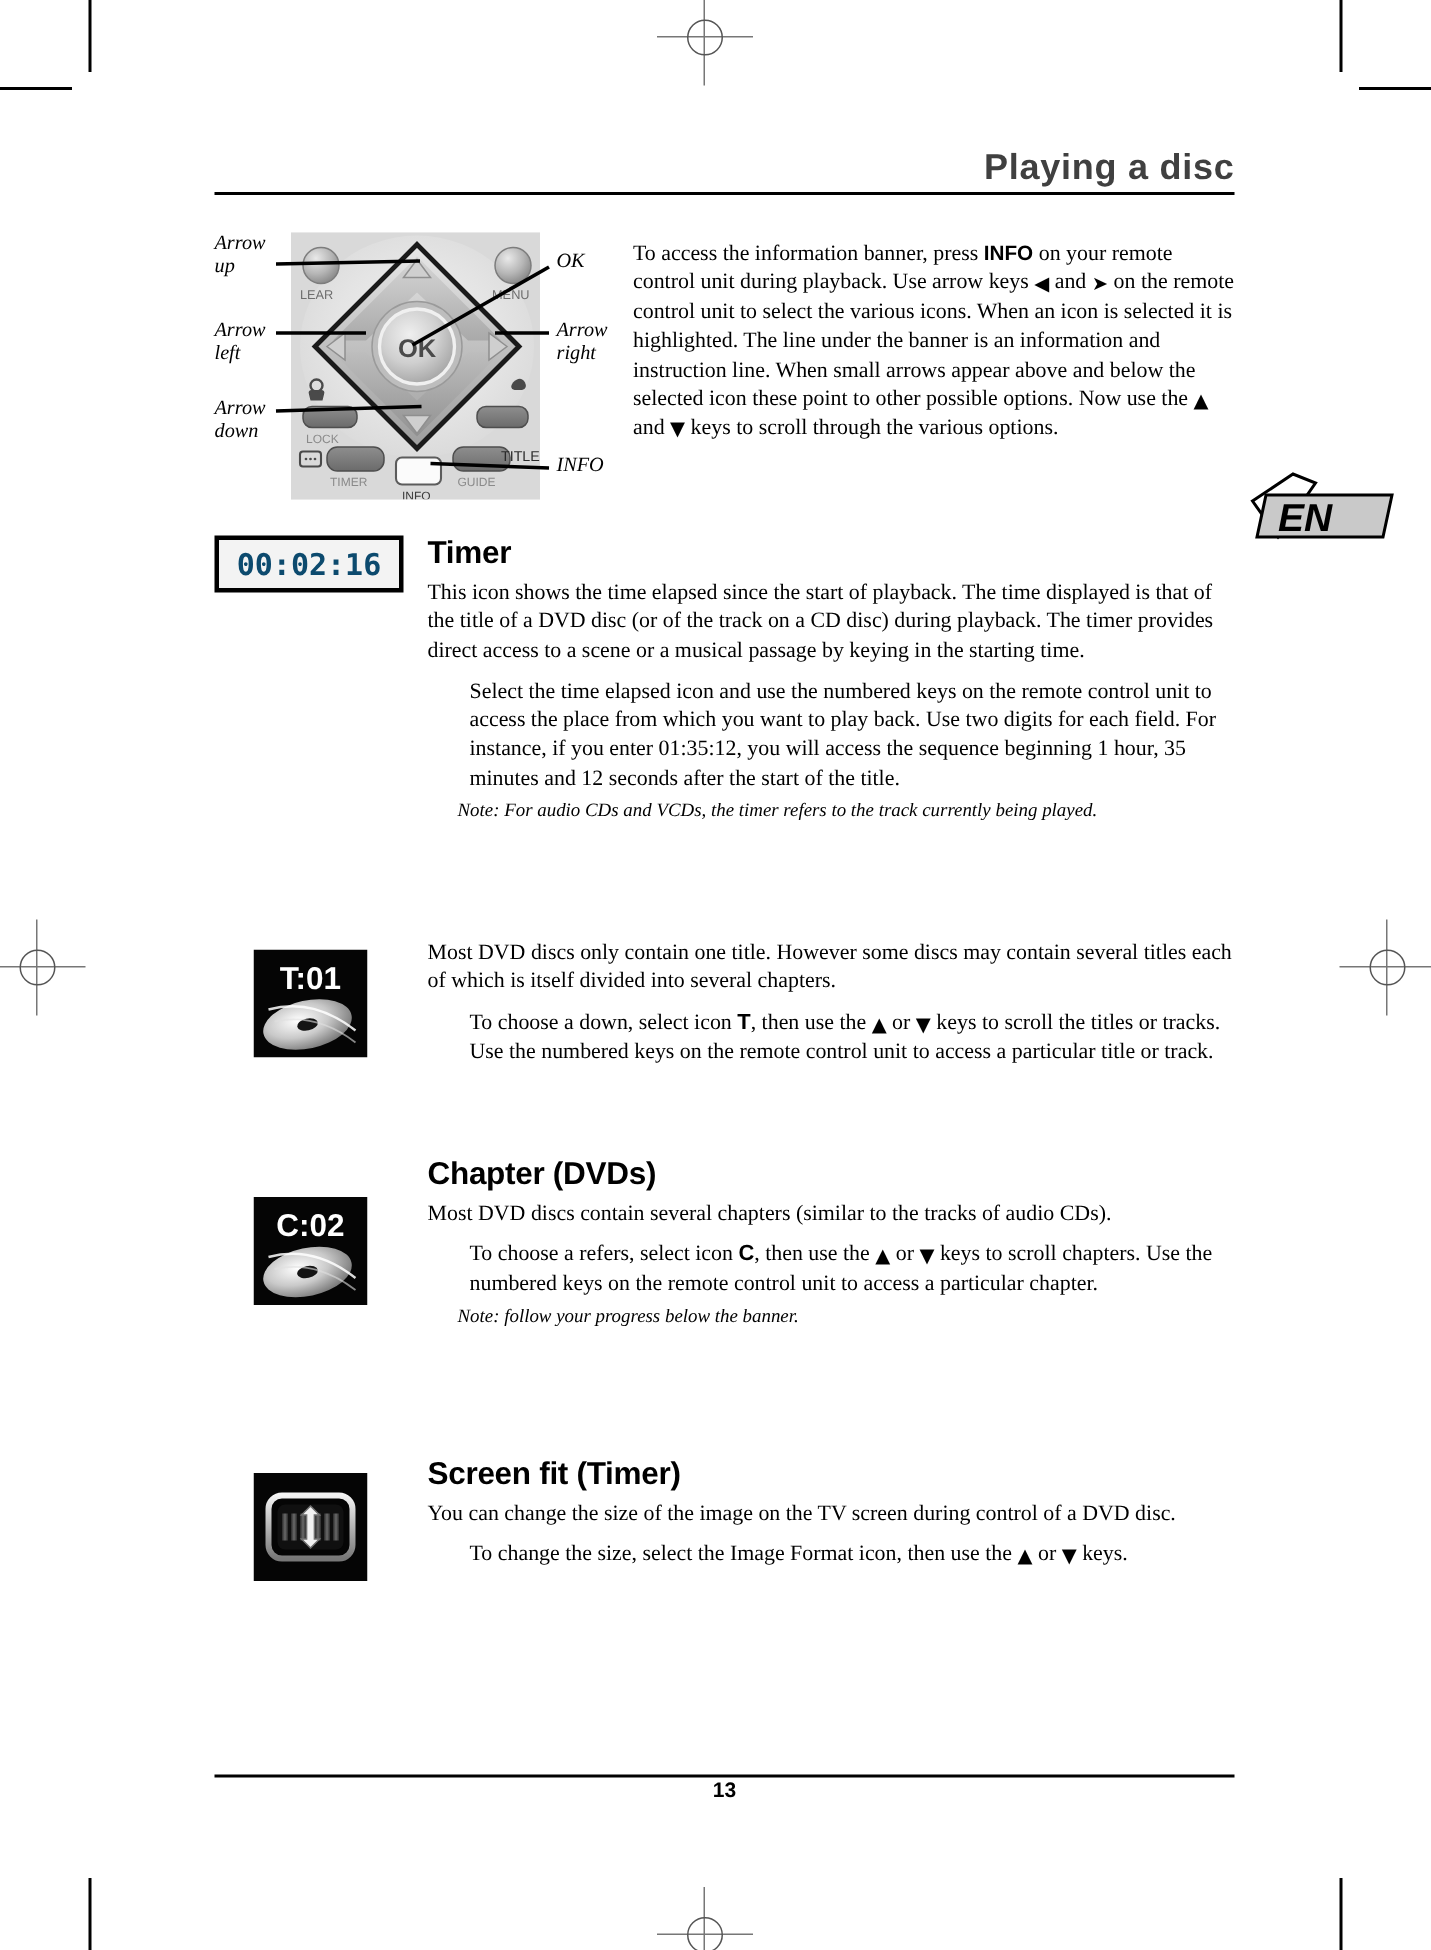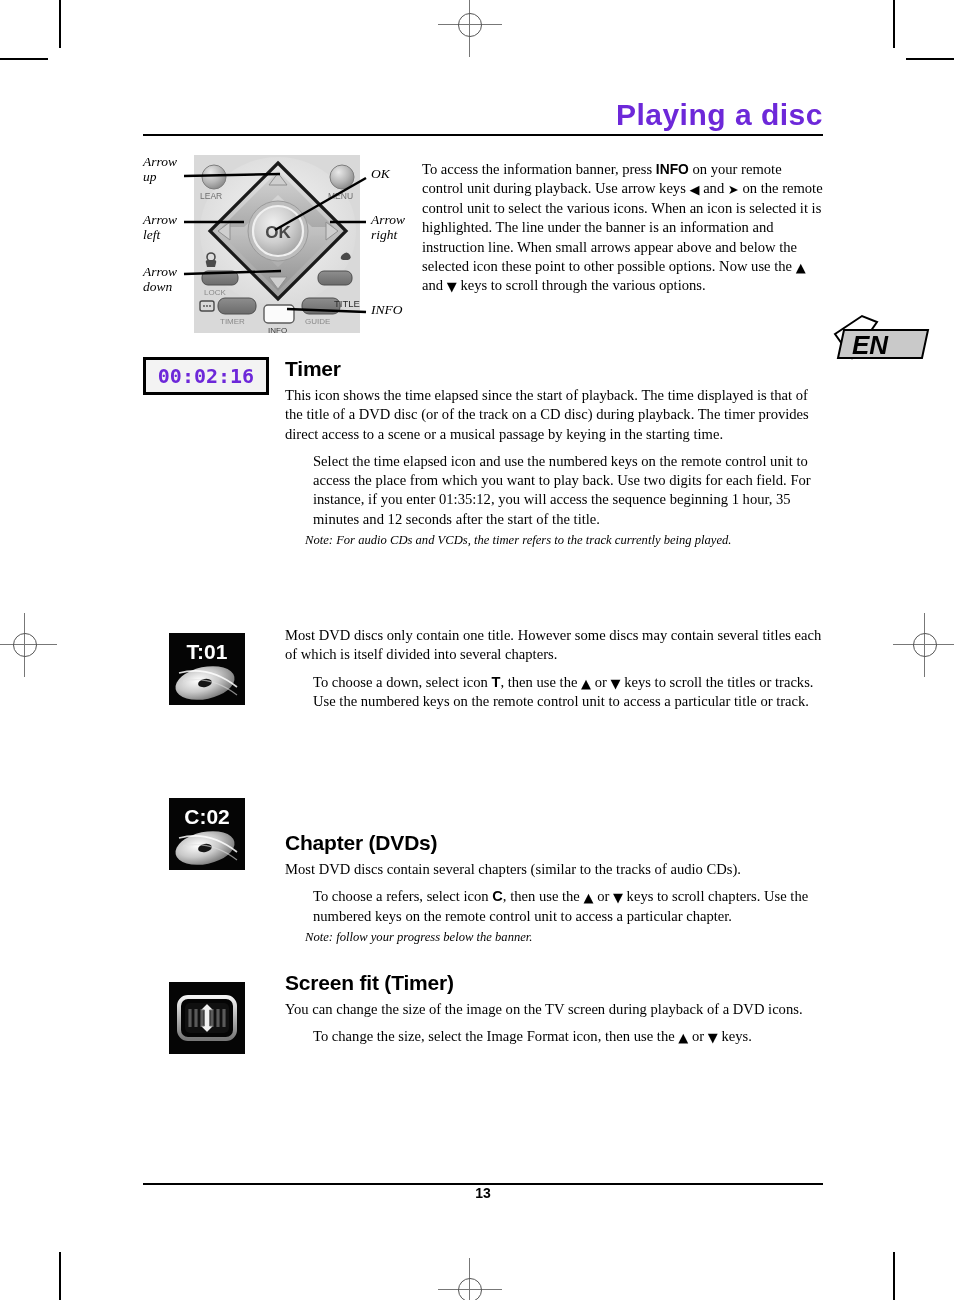--- a/index.html
+++ b/index.html
@@ -26,23 +26,23 @@
   .reg .rv { position:absolute; top:-14px; left:17px; width:1px; height:64px; background:#777; }
   .reg .rc { position:absolute; left:6px; top:6px; width:24px; height:24px;
              border:1px solid #555; border-radius:50%; box-sizing:border-box; }
 
   
   .page { position:absolute; left:0; top:0; width:954px; height:1300px; }
 
   .title-block { position:absolute; left:143px; top:100px; width:680px; }
   .page-title {
     text-align: right;
-    font-size: 30px;
+    font-size: 24px;
     font-weight: bold;
-    color: #6d28d9;
+    color: #404040;
     letter-spacing: 0.5px;
     line-height: 1;
     padding-bottom: 4px;
     font-family: "Liberation Sans", sans-serif;
   }
   .title-rule { border-top: 2px solid #000; width: 100%; }
 
   
   .remote-figure {
     position: absolute;
@@ -273,21 +273,21 @@
     <svg width="100" height="62" viewBox="0 0 100 62">
       <path d="M3 22 L30 4 L45 10 L20 46 Z" fill="#ffffff" stroke="#000" stroke-width="2"></path>
       <path d="M12 18 L96 18 L90 46 L6 46 Z" fill="#c9c9c9" stroke="#000" stroke-width="2"></path>
       <text x="20" y="42" font-family="Liberation Sans, sans-serif" font-size="26" font-weight="bold" font-style="italic" fill="#000">EN</text>
     </svg>
   </div>
 
   <div class="section" style="left:0; top:0;">
     <div class="sec-icon icon-box" style="left:143px; top:357px; width:126px; height:38px; background:#000; padding:0;">
       <div style="position:absolute; left:3px; top:3px; right:3px; bottom:3px; background:#f3f3f3; display:flex; align-items:center; justify-content:center;">
-        <span style="font-family:'DejaVu Sans Mono', monospace; font-size:20px; font-weight:bold; letter-spacing:0px; color:#6d28d9;">00:02:16</span>
+        <span style="font-family:'DejaVu Sans Mono', monospace; font-size:20px; font-weight:bold; letter-spacing:0px; color:#0c4a6e;">00:02:16</span>
       </div>
     </div>
     <div class="sec-body" style="left:285px; top:358px; width:538px;">
       <h2 class="sec-title">Timer</h2>
       <p class="sec-para">This icon shows the time elapsed since the start of playback. The time displayed is that of the title of a DVD disc (or of the track on a CD disc) during playback. The timer provides direct access to a scene or a musical passage by keying in the starting time.</p>
       <p class="sec-indent">Select the time elapsed icon and use the numbered keys on the remote control unit to access the place from which you want to play back. Use two digits for each field. For instance, if you enter 01:35:12, you will access the sequence beginning 1 hour, 35 minutes and 12 seconds after the start of the title.</p>
       <p class="sec-note">Note: For audio CDs and VCDs, the timer refers to the track currently being played.</p>
     </div>
   </div>
 
@@ -332,21 +332,21 @@
         <rect x="0" y="0" width="76" height="72" fill="#050505"></rect>
         <g transform="translate(6,34)">
           <ellipse cx="30" cy="16" rx="30" ry="16" fill="url(#disc2)" transform="rotate(-12 30 16)"></ellipse>
           <ellipse cx="30" cy="16" rx="7" ry="4" fill="#141414" transform="rotate(-12 30 16)"></ellipse>
           <path d="M4 6 q30 -8 58 14" stroke="#ffffff" stroke-width="1.6" fill="none" opacity="0.85"></path>
           <path d="M8 14 q28 -6 54 14" stroke="#e0e0e0" stroke-width="1.2" fill="none" opacity="0.6"></path>
         </g>
         <text x="38" y="26" font-family="Liberation Sans, sans-serif" font-size="21" font-weight="bold" fill="#ffffff" text-anchor="middle">C:02</text>
       </svg>
     </div>
-    <div class="sec-body" style="left:285px; top:832px; width:538px;">
+    <div class="sec-body" style="left:285px; top:772px; width:538px;">
       <h2 class="sec-title">Chapter (DVDs)</h2>
       <p class="sec-para">Most DVD discs contain several chapters (similar to the tracks of audio CDs).</p>
       <p class="sec-indent">
         <span>To choose a refers, select icon </span><span class="kbd">C</span><span>, then use the </span><span class="ar">▲</span><span> or </span><span class="ar">▼</span><span> keys to scroll chapters. Use the numbered keys on the remote control unit to access a particular chapter.</span>
       </p>
       <p class="sec-note">Note: follow your progress below the banner.</p>
     </div>
   </div>
 
   <div class="section">
@@ -373,21 +373,21 @@
           <rect x="31" y="27" width="4" height="18"></rect>
           <rect x="41" y="27" width="4" height="18"></rect>
           <rect x="47" y="27" width="4" height="18"></rect>
           <rect x="53" y="27" width="4" height="18"></rect>
         </g>
         <path d="M38 22 l6 6 h-3.4 v16 h3.4 l-6 6 l-6 -6 h3.4 v-16 h-3.4 Z" fill="#f2f2f2" stroke="#707070" stroke-width="1"></path>
       </svg>
     </div>
     <div class="sec-body" style="left:285px; top:972px; width:538px;">
       <h2 class="sec-title">Screen fit (Timer)</h2>
-      <p class="sec-para">You can change the size of the image on the TV screen during playback of a DVD icons.</p>
+      <p class="sec-para">You can change the size of the image on the TV screen during control of a DVD disc.</p>
       <p class="sec-indent">
         <span>To change the size, select the Image Format icon, then use the </span><span class="ar">▲</span><span> or </span><span class="ar">▼</span><span> keys.</span>
       </p>
     </div>
   </div>
 
   <div class="footer-rule"></div>
   <div class="folio">13</div>
 
 </div>

